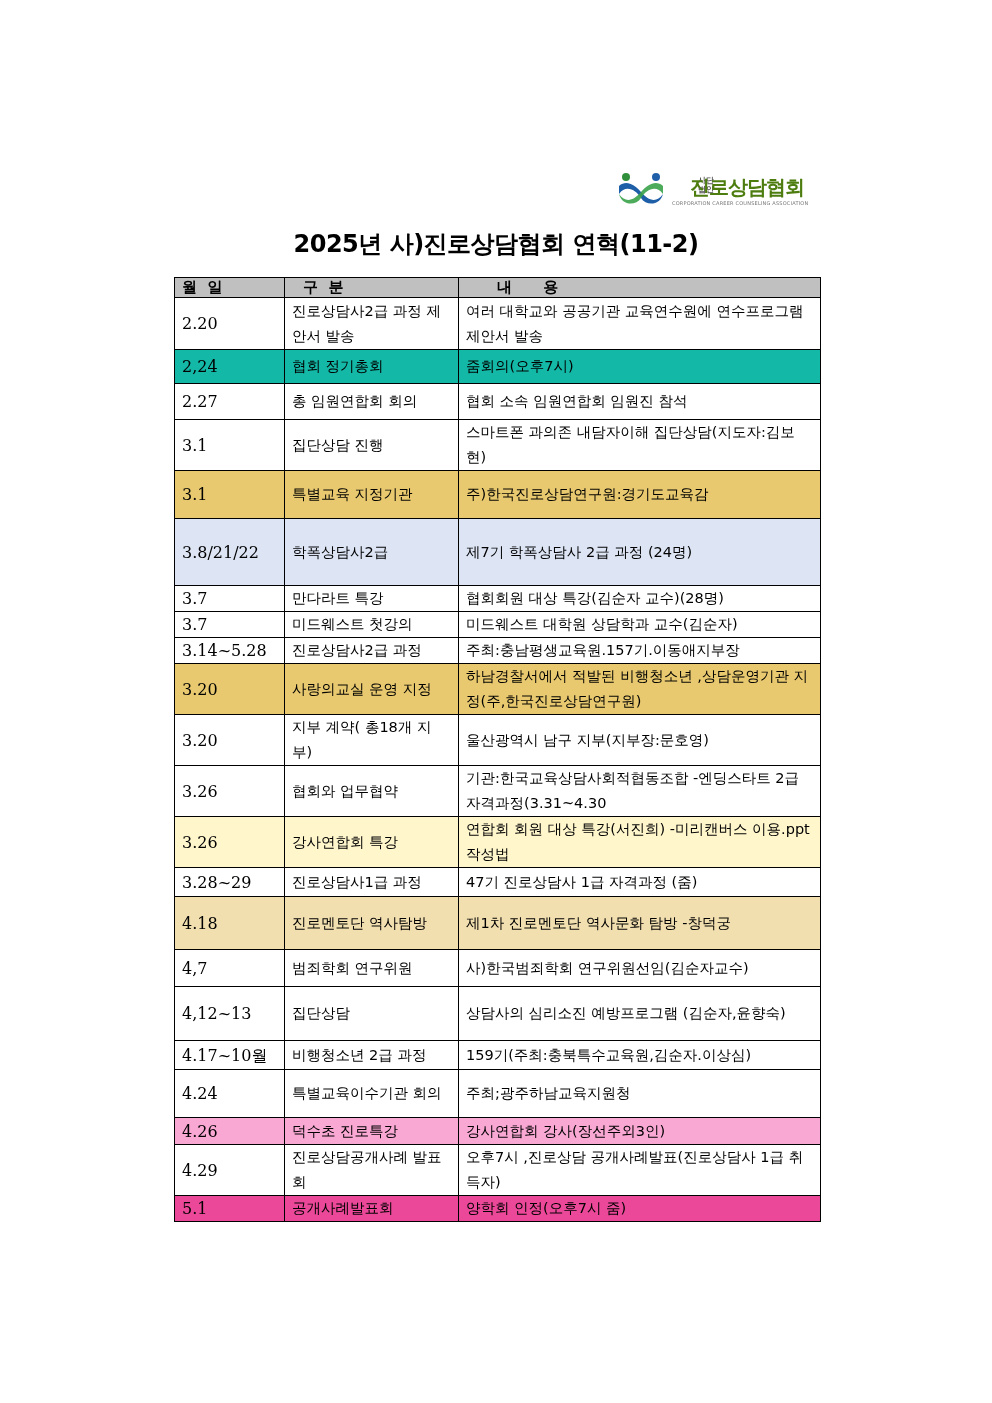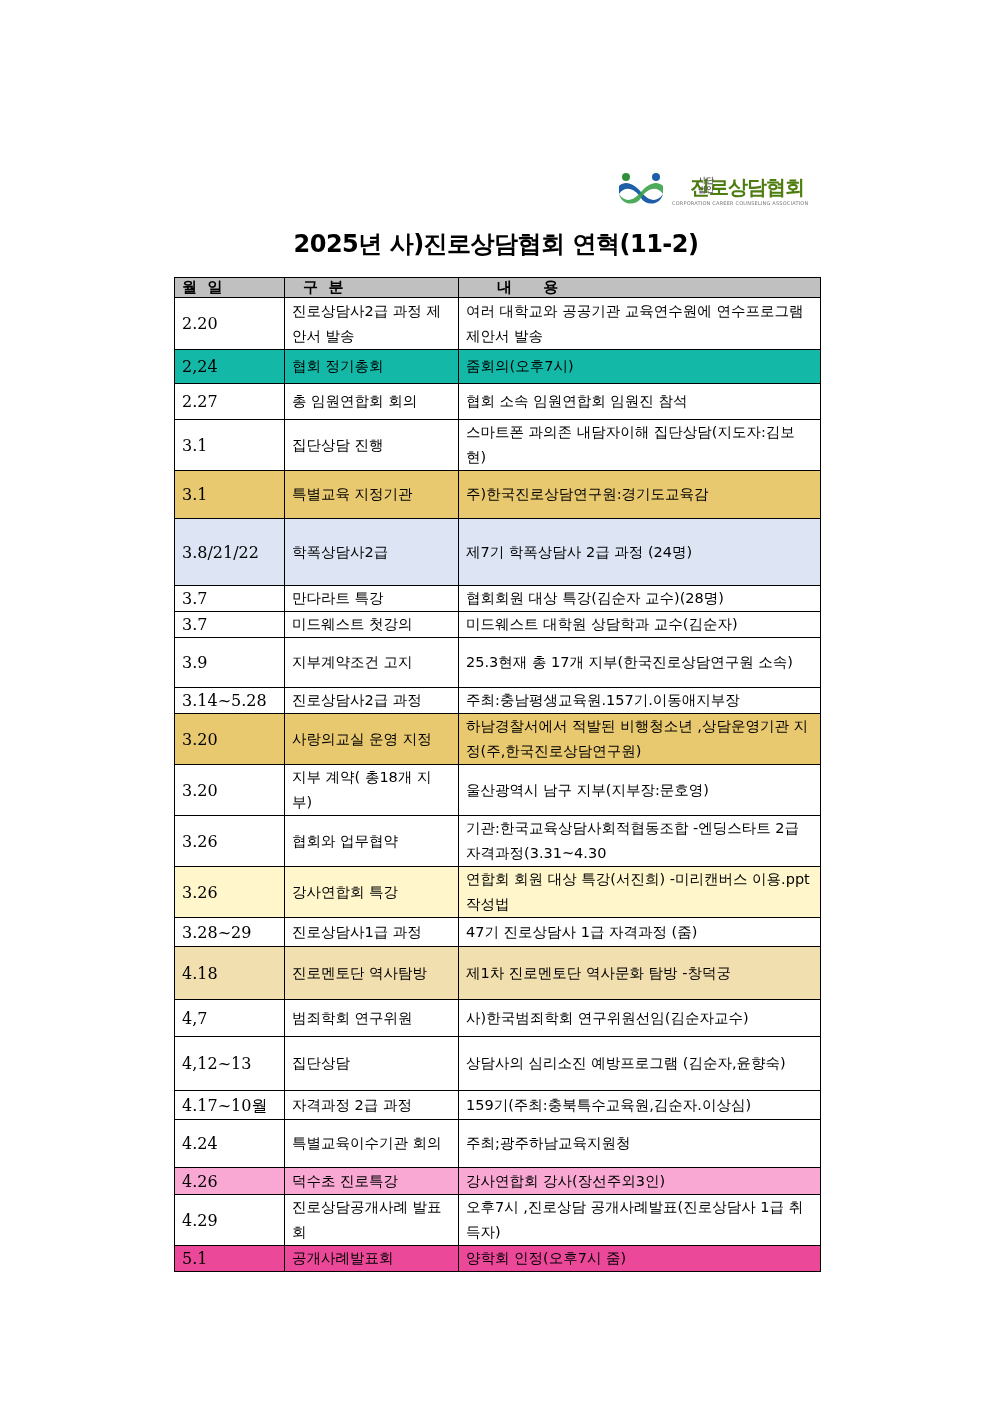--- a/index.html
+++ b/index.html
@@ -83,25 +83,20 @@
       <tr style="background: rgb(255, 255, 255); height: 20px;">
         <td class="c1">3.7</td>
         <td class="c2">만다라트 특강</td>
         <td class="c3">협회회원 대상 특강(김순자 교수)(28명)</td>
       </tr>
       <tr style="background: rgb(255, 255, 255); height: 21px;">
         <td class="c1">3.7</td>
         <td class="c2">미드웨스트 첫강의</td>
         <td class="c3">미드웨스트 대학원 상담학과 교수(김순자)</td>
       </tr>
-      <tr style="background: rgb(255, 255, 255); height: 50px;">
-        <td class="c1">3.9</td>
-        <td class="c2">지부계약조건 고지</td>
-        <td class="c3">25.3현재 총 17개 지부(한국진로상담연구원 소속)</td>
-      </tr>
       <tr style="background: rgb(255, 255, 255); height: 26px;">
         <td class="c1">3.14~5.28</td>
         <td class="c2">진로상담사2급 과정</td>
         <td class="c3">주최:충남평생교육원.157기.이동애지부장</td>
       </tr>
       <tr style="background: rgb(232, 201, 111); height: 50px;">
         <td class="c1">3.20</td>
         <td class="c2">사랑의교실 운영 지정</td>
         <td class="c3">하남경찰서에서 적발된 비행청소년 ,상담운영기관 지정(주,한국진로상담연구원)</td>
       </tr>
@@ -135,21 +130,21 @@
         <td class="c2">범죄학회 연구위원</td>
         <td class="c3">사)한국범죄학회 연구위원선임(김순자교수)</td>
       </tr>
       <tr style="background: rgb(255, 255, 255); height: 54px;">
         <td class="c1">4,12~13</td>
         <td class="c2">집단상담</td>
         <td class="c3">상담사의 심리소진 예방프로그램 (김순자,윤향숙)</td>
       </tr>
       <tr style="background: rgb(255, 255, 255); height: 29px;">
         <td class="c1">4.17~10월</td>
-        <td class="c2">자격과정 2급 과정</td>
+        <td class="c2">비행청소년 2급 과정</td>
         <td class="c3">159기(주최:충북특수교육원,김순자.이상심)</td>
       </tr>
       <tr style="background: rgb(255, 255, 255); height: 48px;">
         <td class="c1">4.24</td>
         <td class="c2">특별교육이수기관 회의</td>
         <td class="c3">주최;광주하남교육지원청</td>
       </tr>
       <tr style="background: #f9a8d4; height: 27px; margin-left: 14px;">
         <td class="c1">4.26</td>
         <td class="c2">덕수초 진로특강</td>

